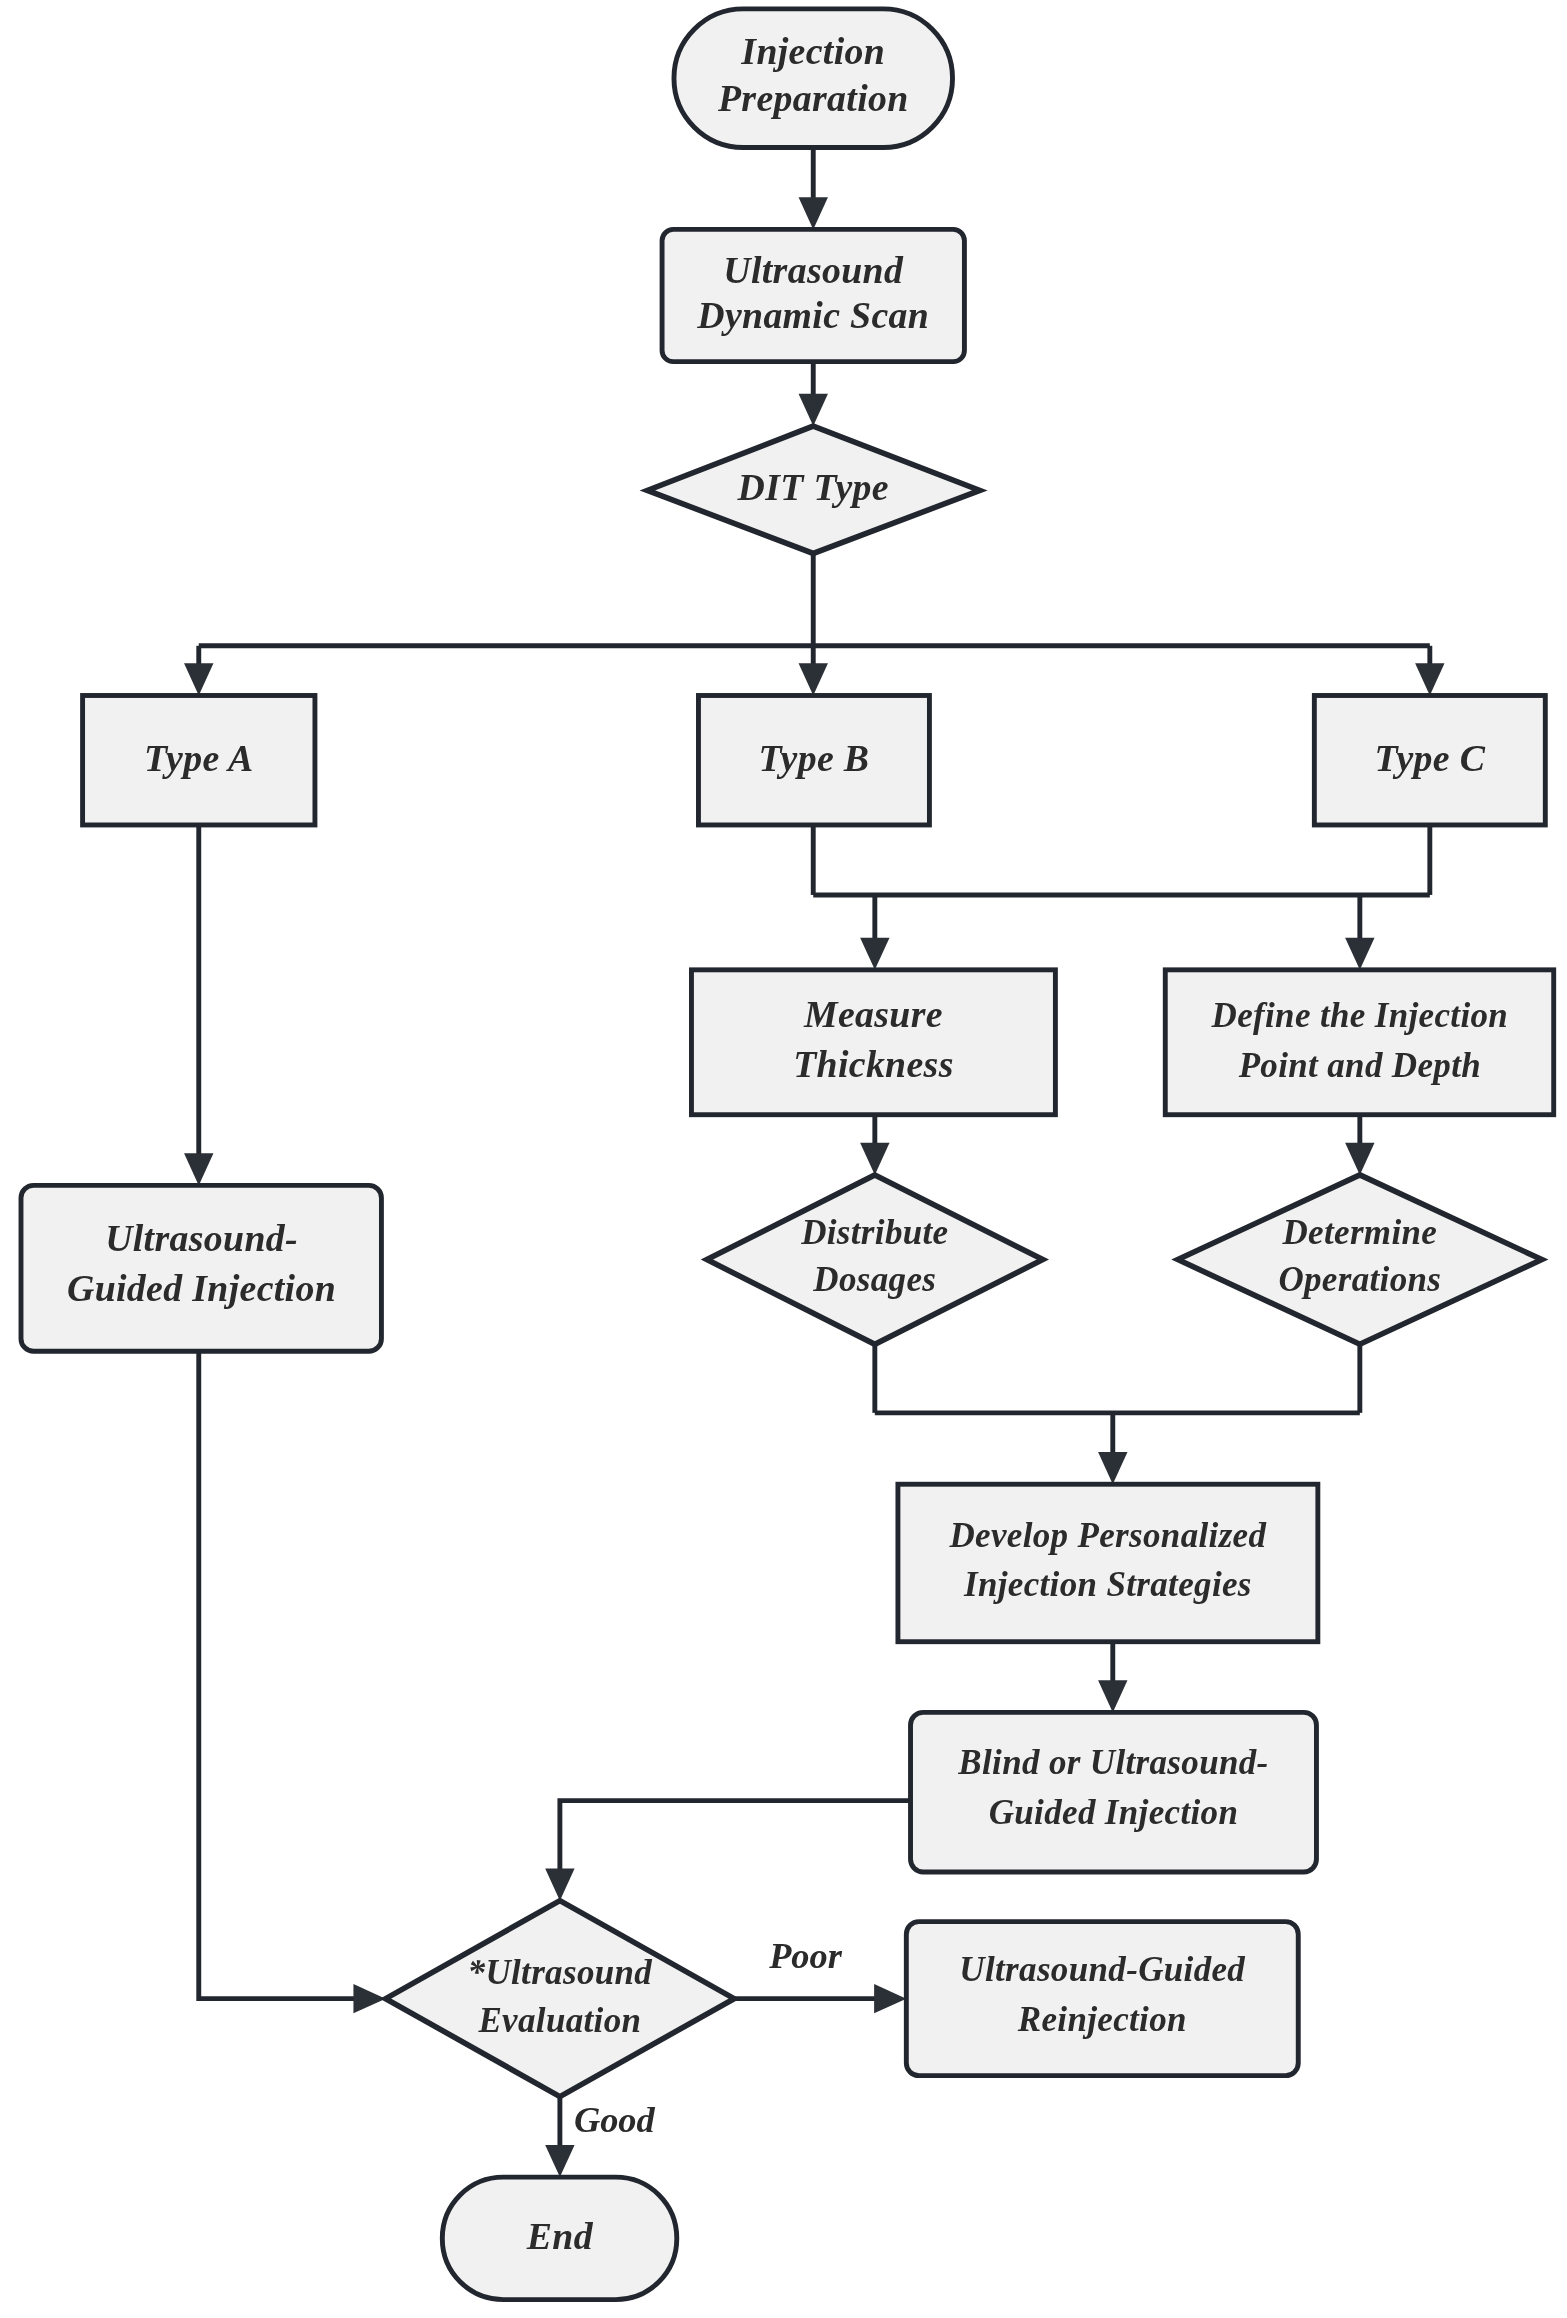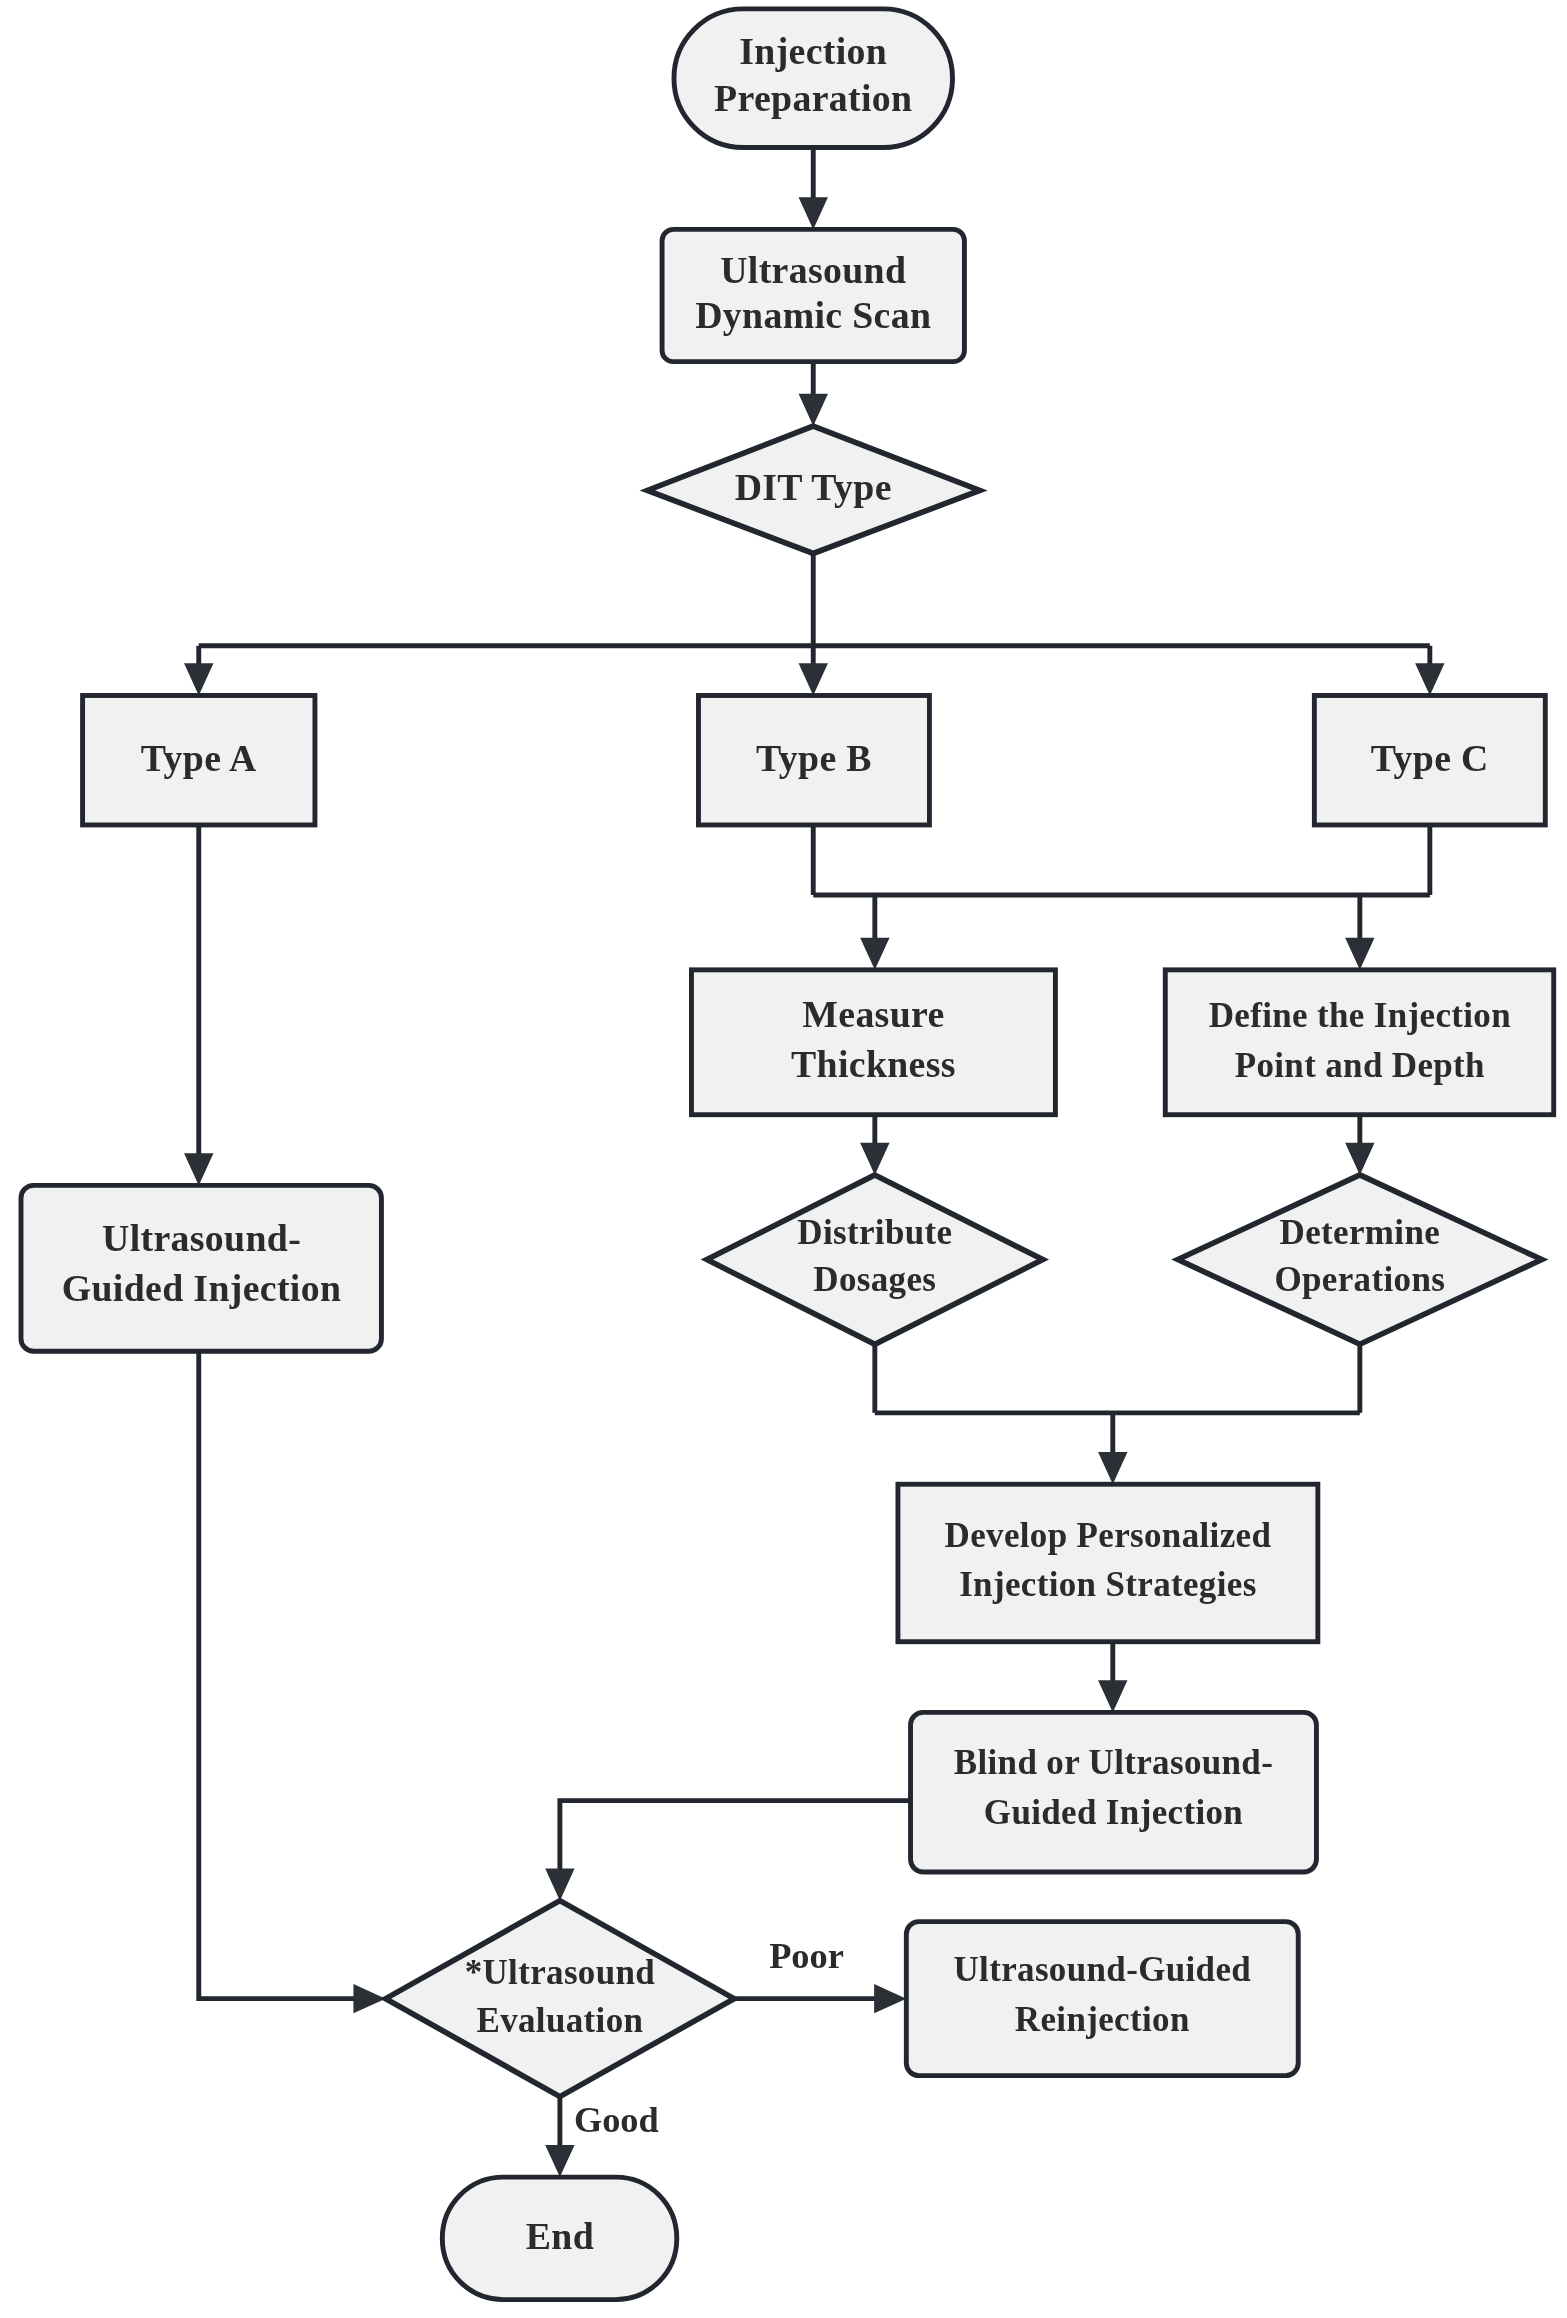--- a/index.html
+++ b/index.html
@@ -9,20 +9,21 @@
   }
   body {
     font-family: "Liberation Serif", "DejaVu Serif", serif;
   }
   #flowchart-root {
     position: relative;
     width: 1567px;
     height: 2319px;
     background: #ffffff;
     overflow: hidden;
+    font-style: italic;
   }
   svg.diagram {
     display: block;
     width: 1567px;
     height: 2319px;
   }
   .node-shape {
     fill: #f1f1f1;
     stroke: #22262e;
     stroke-width: 7;

